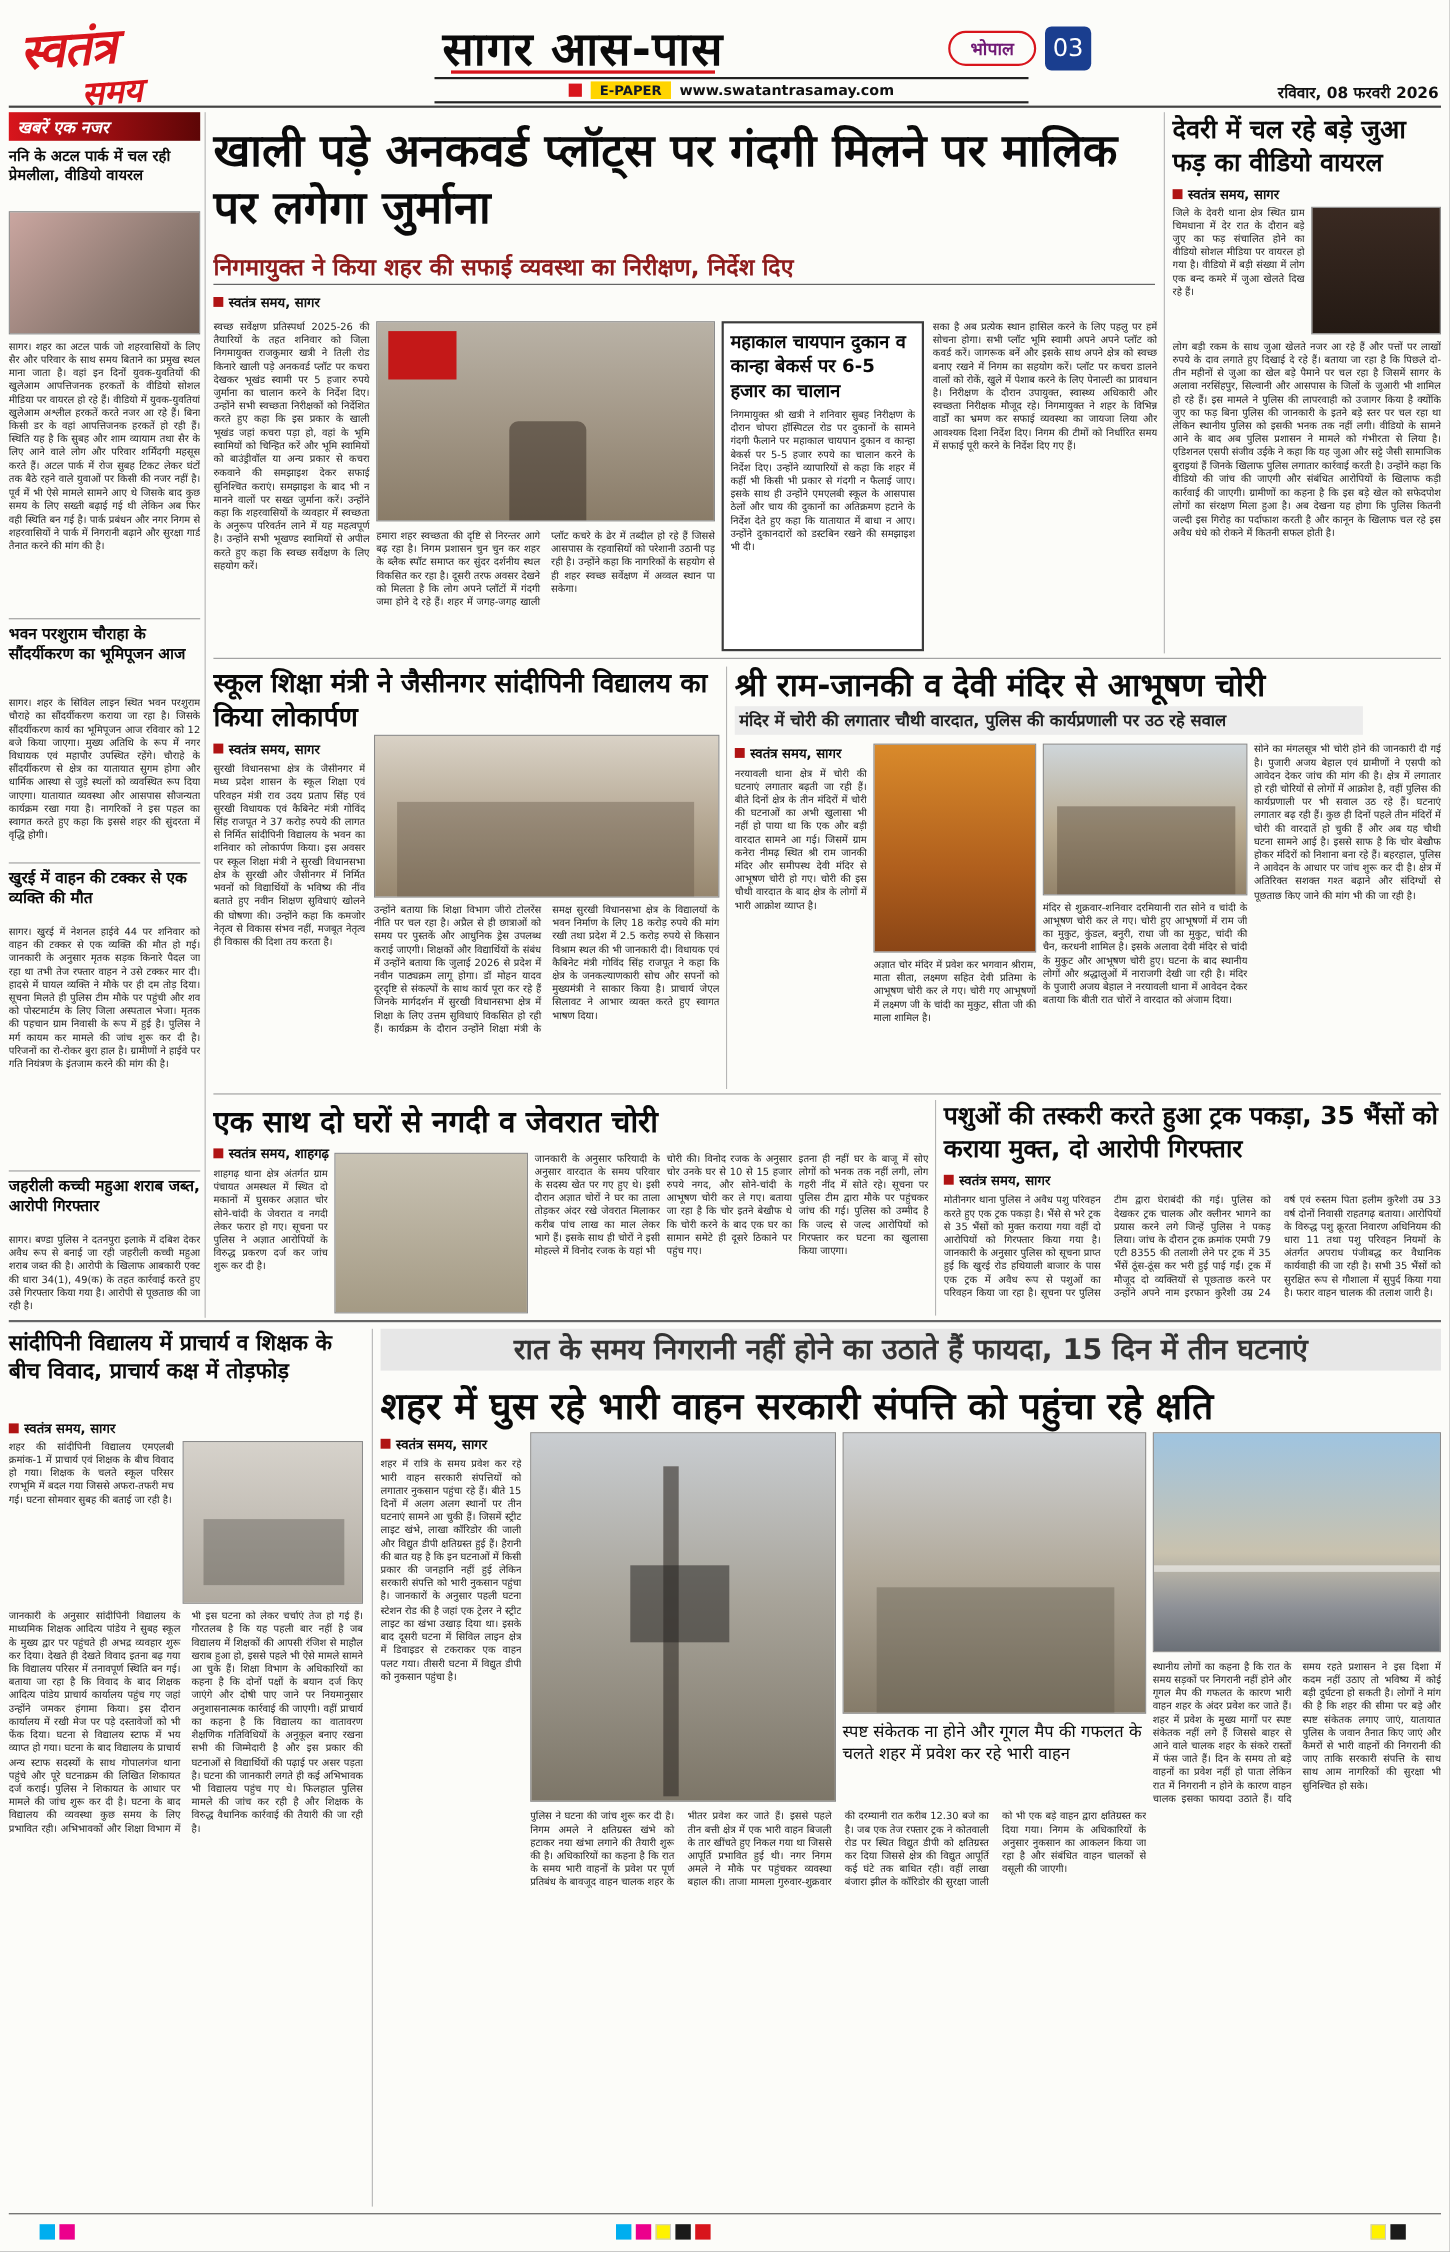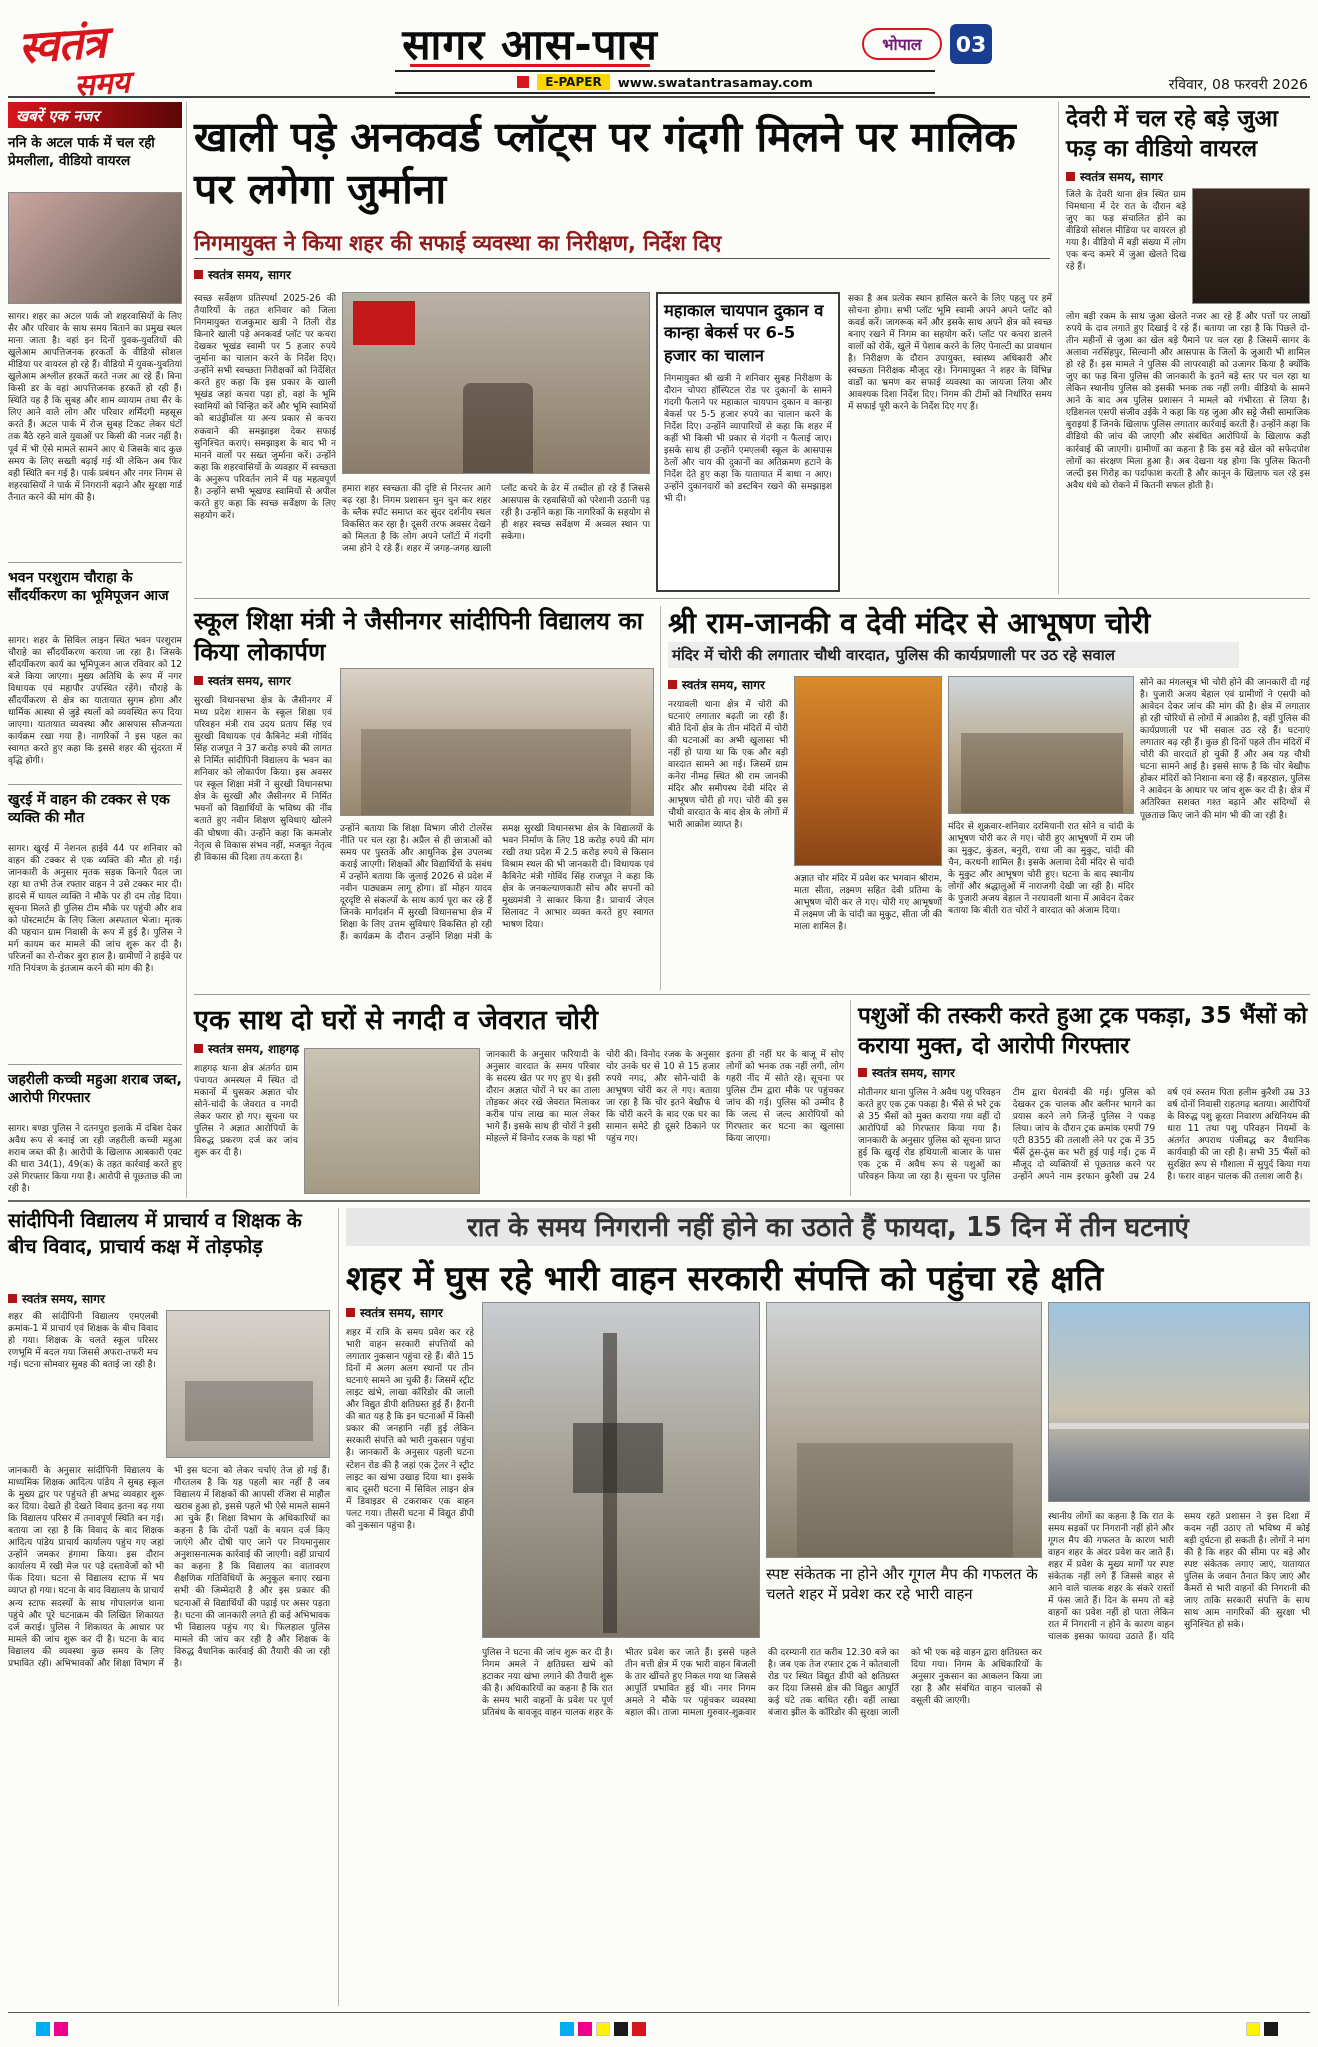--- a/index.html
+++ b/index.html
@@ -35,22 +35,22 @@
   <div class="abs hl" style="left:250px;top:14px;width:560px;text-align:center;font-size:42px;letter-spacing:1px">सागर आस-पास</div>
   <div class="abs" style="left:410px;top:64px;width:240px;height:3px;background:#d8151c"></div>
 
   <div class="abs" style="left:395px;top:70px;width:540px;height:24px;border-top:2px solid #222;border-bottom:2px solid #222;display:flex;align-items:center;justify-content:center;gap:8px">
     <span style="width:12px;height:12px;background:#d8151c;display:inline-block"></span>
     <span style="background:#ffd400;color:#0f172a;font-weight:800;font-size:12px;padding:1px 8px">E-PAPER</span>
     <span style="font-weight:700;font-size:13px;color:#111">www.swatantrasamay.com</span>
   </div>
 
   <div class="abs" style="left:862px;top:28px;width:80px;height:32px;border:2.5px solid #d8151c;border-radius:16px;color:#701a75;font-weight:800;font-size:16px;display:flex;align-items:center;justify-content:center">भोपाल</div>
-  <div class="abs" style="left:950px;top:24px;width:42px;height:40px;background:#1a3e8f;border-radius:6px;color:#fff;font-weight:700;font-size:22px;display:flex;align-items:center;justify-content:center">03</div>
-  <div class="abs" style="left:1000px;top:74px;width:308px;text-align:right;font-size:14px;font-weight:400">रविवार, 08 फरवरी 2026</div>
+  <div class="abs" style="left:950px;top:24px;width:42px;height:40px;background:#1a3e8f;border-radius:6px;color:#fff;font-weight:400;font-size:22px;display:flex;align-items:center;justify-content:center">03</div>
+  <div class="abs" style="left:1000px;top:74px;width:308px;text-align:right;font-size:14px;font-weight:700">रविवार, 08 फरवरी 2026</div>
 
   <div class="rule-h" style="left:8px;top:96px;width:1302px;background:#444;height:2px"></div>
 
   <div class="abs" style="left:8px;top:102px;width:174px;height:26px;background:linear-gradient(90deg,#d8151c,#5d0606);color:#fff;font-weight:800;font-style:italic;font-size:15px;display:flex;align-items:center;padding-left:8px">खबरें एक नजर</div>
 
   <div class="abs hl" style="left:8px;top:134px;width:174px;font-size:13.5px;line-height:1.3">ननि के अटल पार्क में चल रही प्रेमलीला, वीडियो वायरल</div>
   <div class="photo" style="left:8px;top:192px;width:174px;height:112px;background:linear-gradient(135deg,#caa6a0 0%,#8e7a72 60%,#6f5f55 100%)"></div>
   <div class="abs b9" style="left:8px;top:310px;width:174px;height:246px">सागर। शहर का अटल पार्क जो शहरवासियों के लिए सैर और परिवार के साथ समय बिताने का प्रमुख स्थल माना जाता है। वहां इन दिनों युवक-युवतियों की खुलेआम आपत्तिजनक हरकतों के वीडियो सोशल मीडिया पर वायरल हो रहे हैं। वीडियो में युवक-युवतियां खुलेआम अश्लील हरकतें करते नजर आ रहे हैं। बिना किसी डर के वहां आपत्तिजनक हरकतें हो रही हैं। स्थिति यह है कि सुबह और शाम व्यायाम तथा सैर के लिए आने वाले लोग और परिवार शर्मिंदगी महसूस करते हैं। अटल पार्क में रोज सुबह टिकट लेकर घंटों तक बैठे रहने वाले युवाओं पर किसी की नजर नहीं है। पूर्व में भी ऐसे मामले सामने आए थे जिसके बाद कुछ समय के लिए सख्ती बढ़ाई गई थी लेकिन अब फिर वही स्थिति बन गई है। पार्क प्रबंधन और नगर निगम से शहरवासियों ने पार्क में निगरानी बढ़ाने और सुरक्षा गार्ड तैनात करने की मांग की है।</div>
 
   <div class="rule-h" style="left:8px;top:562px;width:174px"></div>

